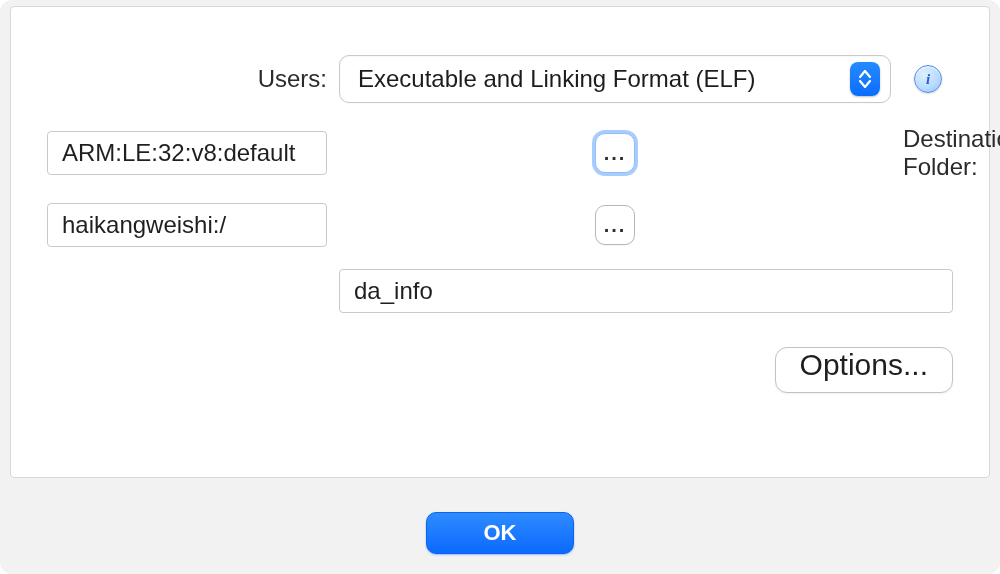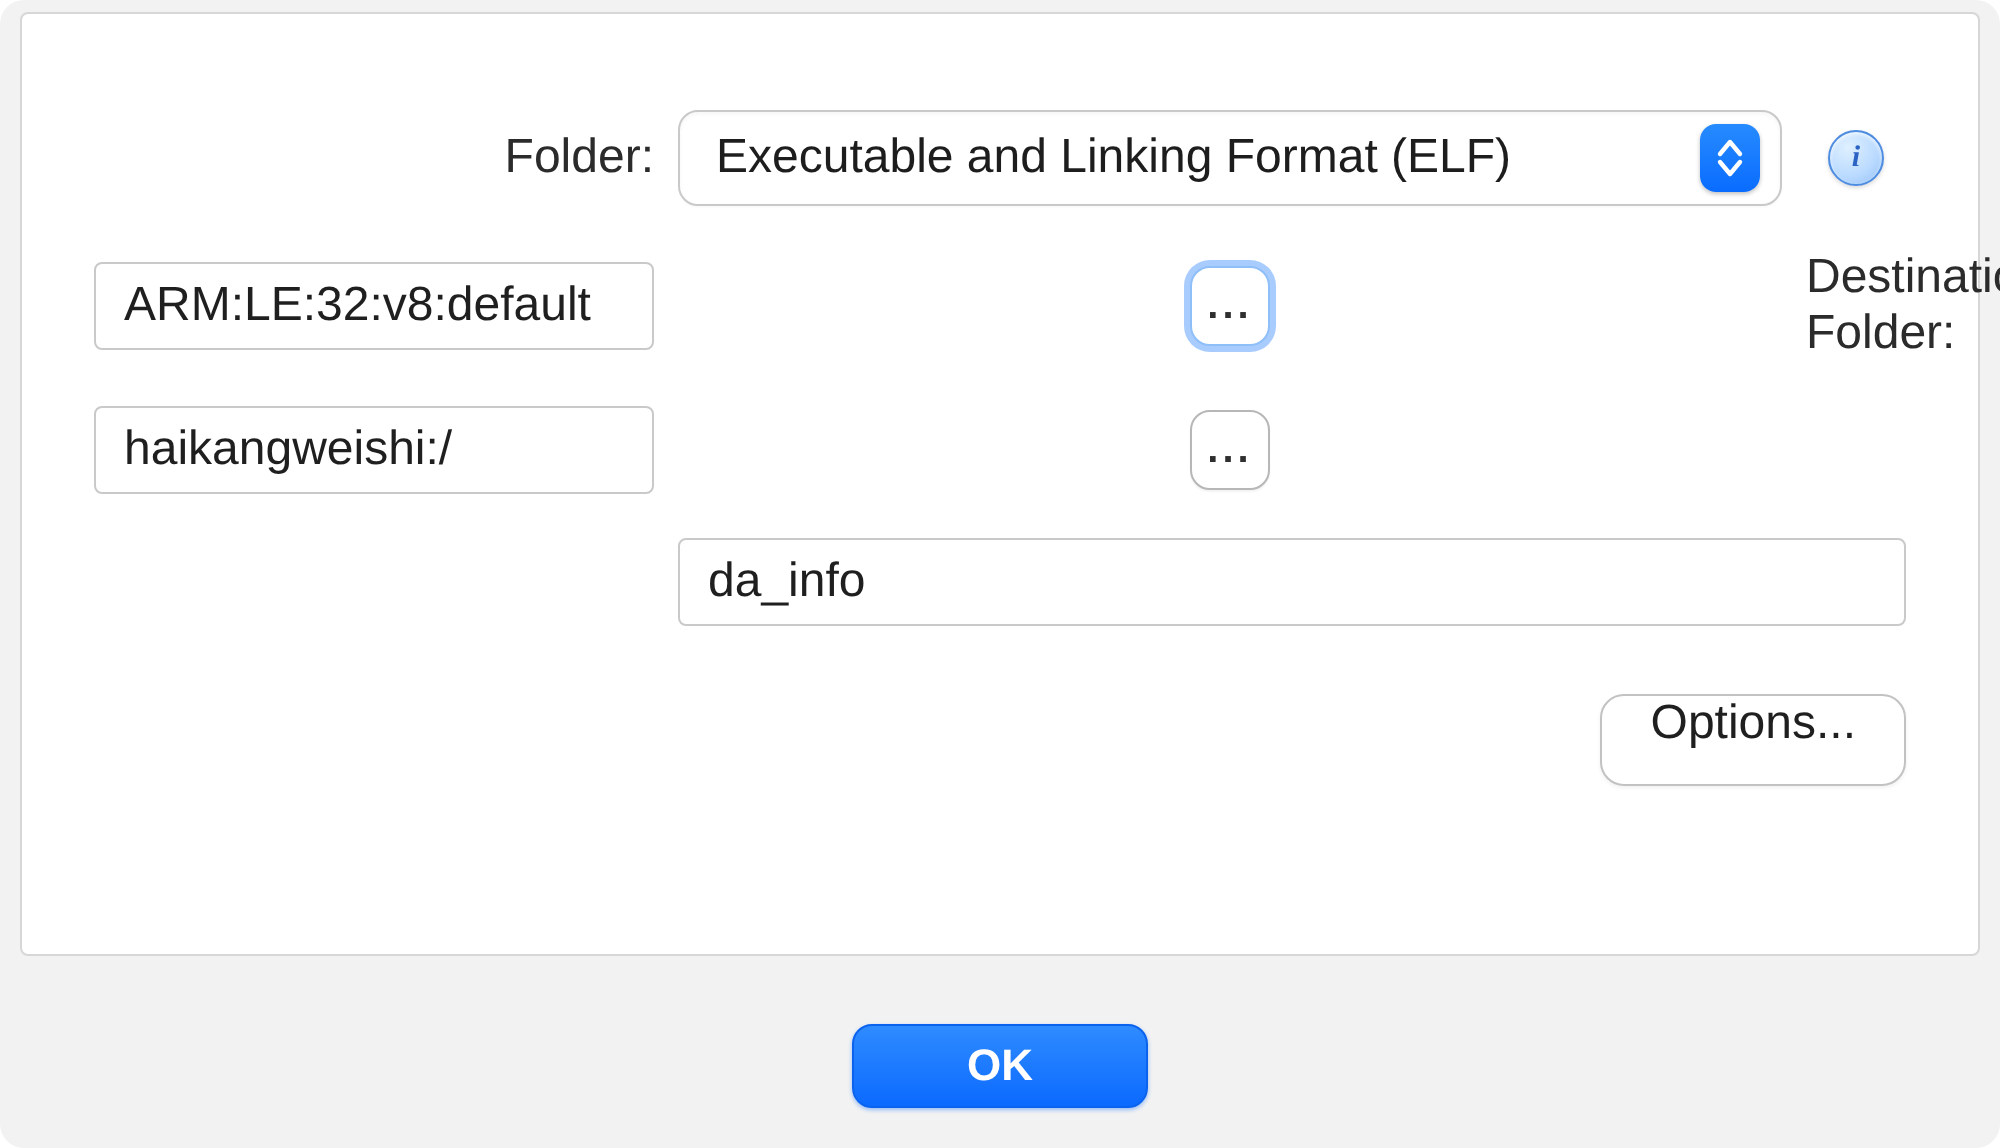--- a/index.html
+++ b/index.html
@@ -83,21 +83,21 @@
       background: #fff; display: flex; align-items: center; justify-content: center;
       font-size: 20px; color: #2f2f2f; letter-spacing: 2px; font-weight: 700;
       box-shadow: 0 1px 1px rgba(0,0,0,.05);
       user-select: none;
     }
     .browse.blue { box-shadow: 0 0 0 3px rgba(10,108,255,.35); border-color: #8fbff9; }
 
     .options-row { margin-top: 34px; display: flex; justify-content: flex-end; }
     .options-btn {
       height: 46px; padding: 0 24px; border-radius: 12px; border: 1px solid #c2c2c2;
-      background: #fff; font-size: 24px; color: #1f1f1f;
+      background: #fff; font-size: 30px; color: #1f1f1f;
       box-shadow: 0 1px 2px rgba(0,0,0,.06);
     }
 
     .footer {
       height: 82px; display: flex; align-items: center; justify-content: center; gap: 28px;
     }
     .btn {
       height: 42px; min-width: 148px; border-radius: 10px; font-size: 22px;
       display: flex; align-items: center; justify-content: center;
       border: 1px solid #c2c2c2; background: #fff; color: #1f1f1f;
@@ -111,21 +111,21 @@
     }
   </style>
 </head>
 <body>
 
 <div class="window">
 
   <div class="content-outer">
     <div class="form">
 
-      <div class="label">Folder:</div>
+      <div class="label">Users:</div>
       <div class="select">
         <span class="text">Executable and Linking Format (ELF)</span>
         <span class="arrows">
           <svg width="14" height="10" viewBox="0 0 14 10">
               <path d="M2 8 L7 2 L12 8" fill="none" stroke="#fff" stroke-width="2.2" stroke-linecap="round" stroke-linejoin="round"></path>
             </svg>
           <svg width="14" height="10" viewBox="0 0 14 10">
               <path d="M2 2 L7 8 L12 2" fill="none" stroke="#fff" stroke-width="2.2" stroke-linecap="round" stroke-linejoin="round"></path>
             </svg>
         </span>

